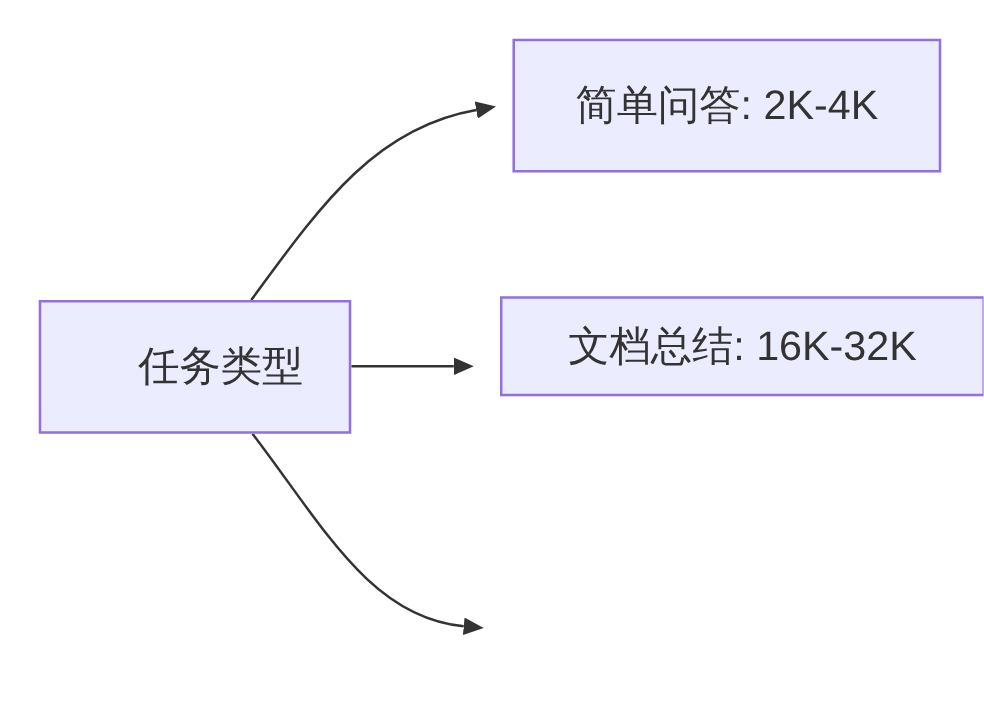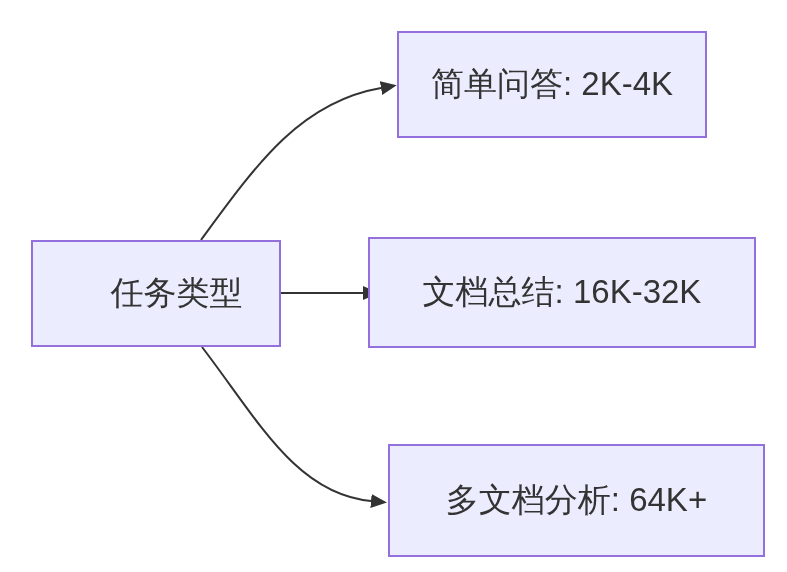--- a/index.html
+++ b/index.html
@@ -36,22 +36,22 @@
     border: 2px solid var(--node-border);
     color: var(--text);
     font-size: 33px;
     display: flex;
     align-items: center;
     justify-content: center;
     text-align: center;
     white-space: nowrap;
   }
   .node-root   { left: 31px;  top: 240px; width: 250px; height: 107px; padding-left: 41px; }
-  .node-top    { left: 397px; top: 31px;  width: 310px; height: 107px; }
-  .node-middle { left: 368px; top: 237px; width: 388px; height: 111px; }
+  .node-top    { left: 410px; top: 31px;  width: 343px; height: 107px; }
+  .node-middle { left: 400px; top: 237px; width: 388px; height: 80px; }
   .node-bottom { left: 388px; top: 444px; width: 377px; height: 113px; }
 </style>
 </head>
 <body>
 
 <div class="canvas">
 
   <svg class="edges" viewBox="0 0 787 572" xmlns="http://www.w3.org/2000/svg">
     <defs>
       <marker id="arrowhead" markerUnits="userSpaceOnUse" markerWidth="17" markerHeight="14" refX="0" refY="7" orient="auto">
@@ -68,17 +68,14 @@
   </div>
 
   <div class="node node-top">
     <span>简单问答: 2K-4K</span>
   </div>
 
   <div class="node node-middle">
     <span>文档总结: 16K-32K</span>
   </div>
 
-  <div class="node node-bottom">
-    <span>多文档分析: 64K+</span>
-  </div>
 
 </div>
 
 </body></html>

